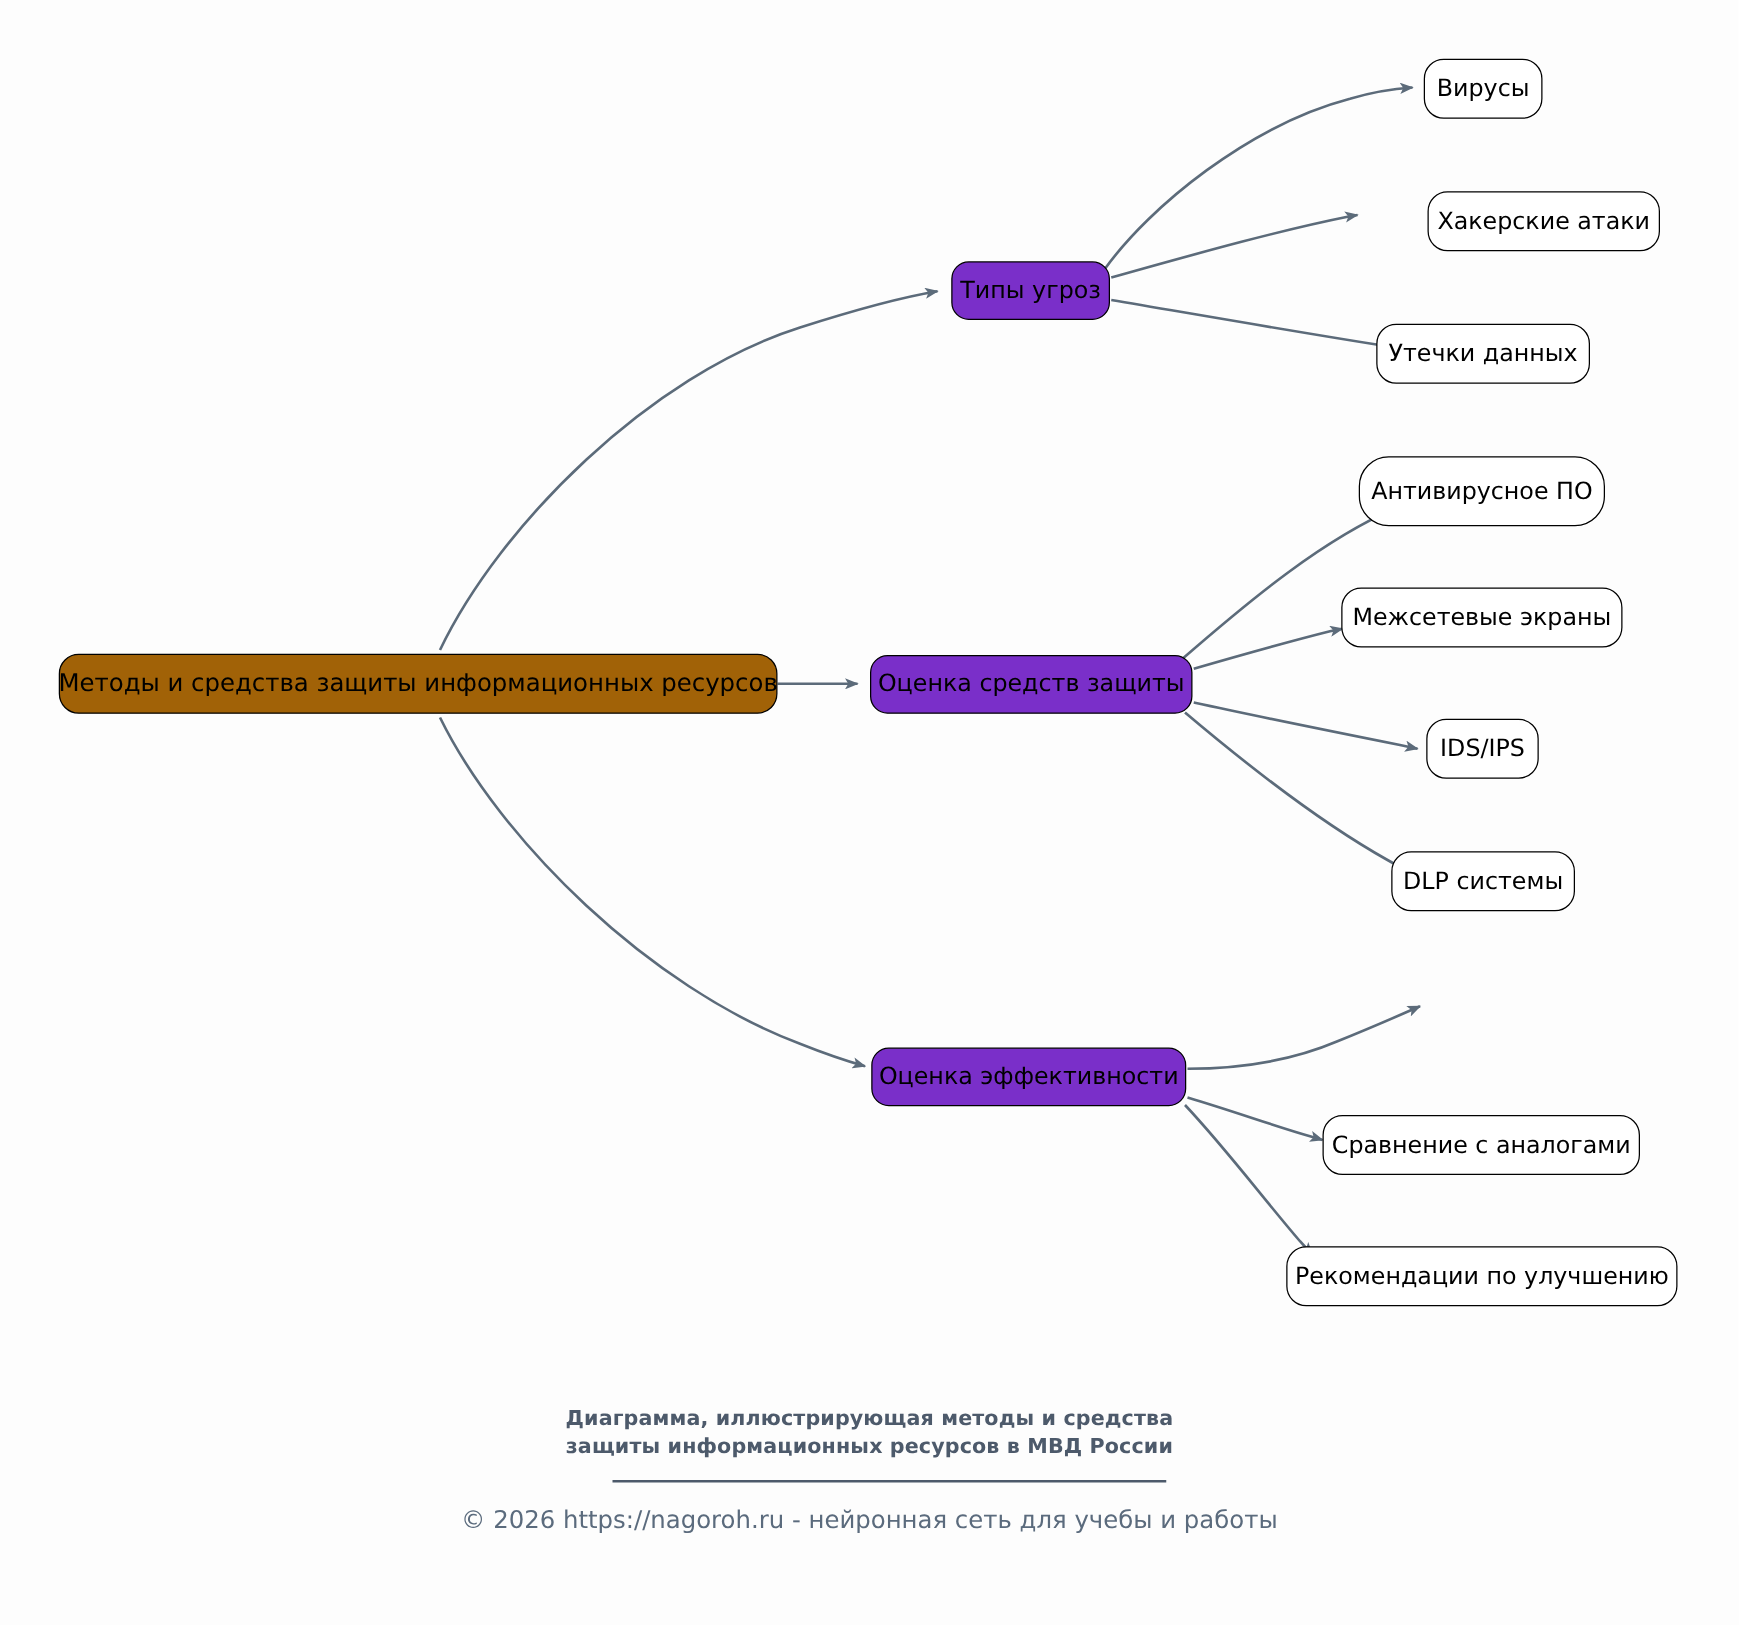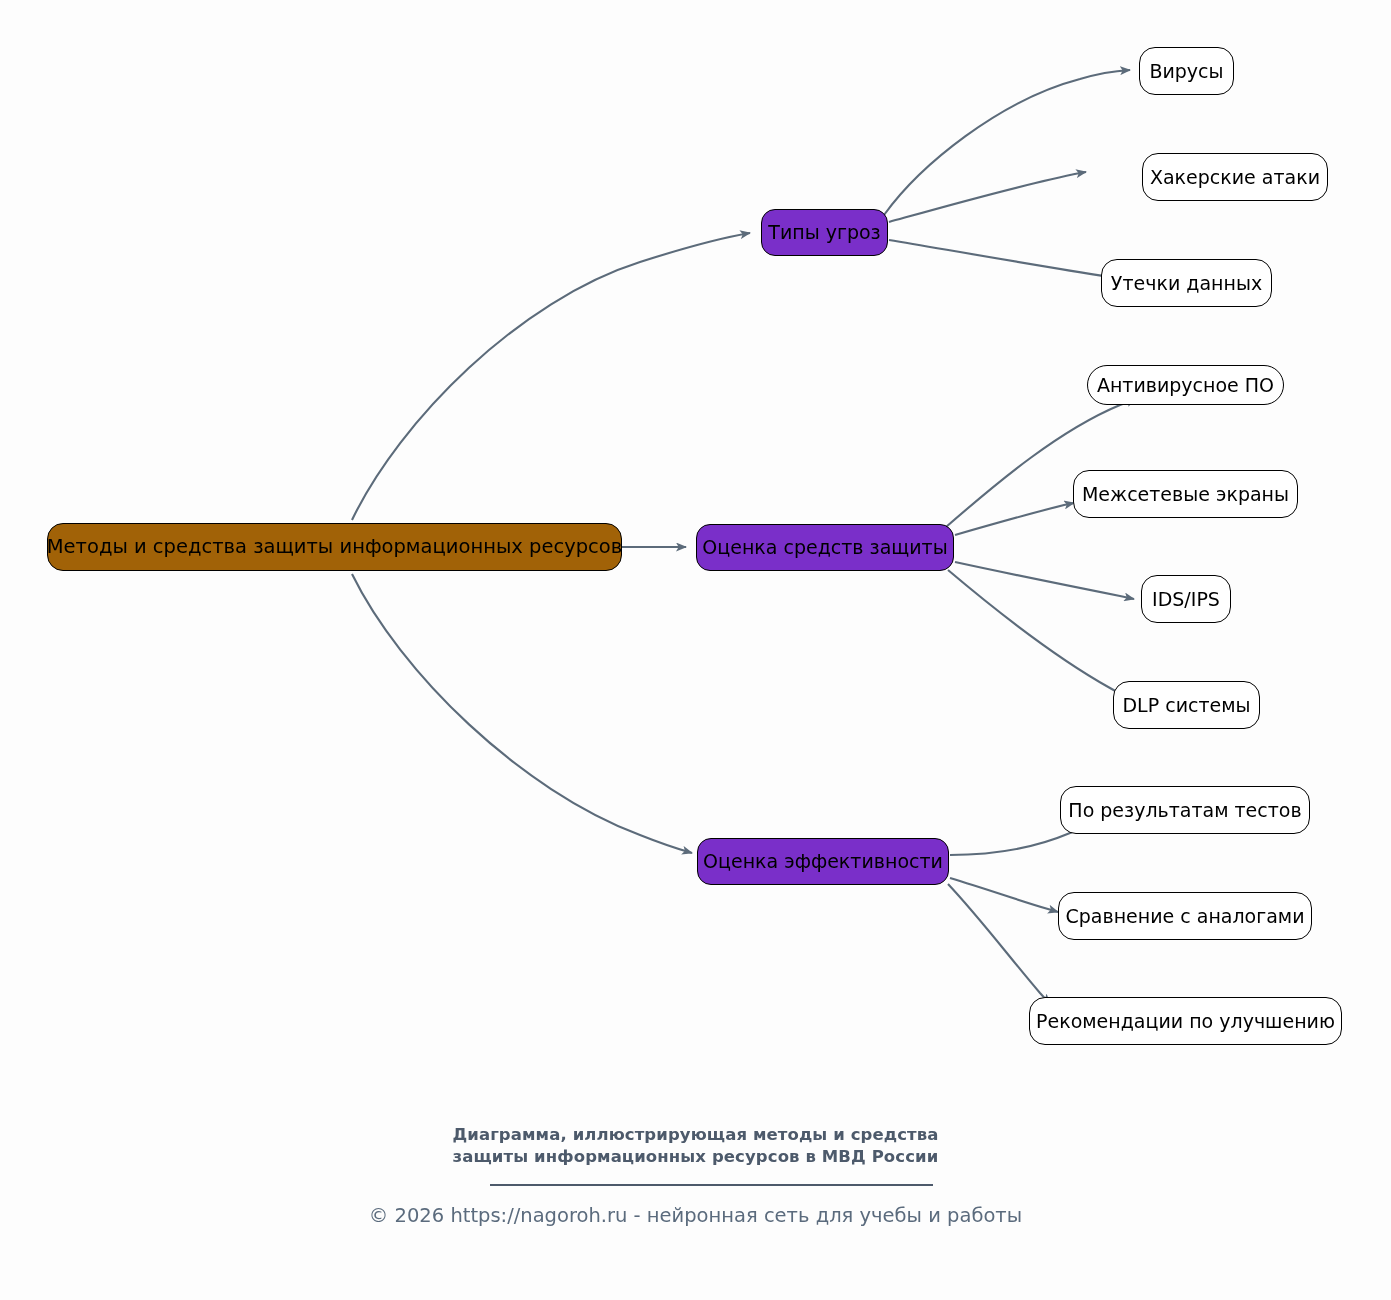--- a/index.html
+++ b/index.html
@@ -128,31 +128,30 @@
   <div class="node node-branch" style="left:761px; top:209px; width:127px; height:47px;">Типы угроз</div>
 
   <div class="node node-leaf" style="left:1139px; top:47px; width:95px; height:48px;">Вирусы</div>
 
   <div class="node node-leaf" style="left:1094px; top:153px; width:186px; height:48px;margin-left:48px;">Хакерские атаки</div>
 
   <div class="node node-leaf" style="left:1101px; top:259px; width:171px; height:48px;">Утечки данных</div>
 
   <div class="node node-branch" style="left:696px; top:524px; width:258px; height:47px;">Оценка средств защиты</div>
 
-  <div class="node node-leaf" style="left:1087px; top:365px; width:197px; height:40px;border-radius:24px;">Антивирусное ПО</div>
+  <div class="node node-leaf" style="left:1087px; top:365px; width:197px; height:56px;border-radius:24px;">Антивирусное ПО</div>
 
   <div class="node node-leaf" style="left:1073px; top:470px; width:225px; height:48px;">Межсетевые экраны</div>
 
   <div class="node node-leaf" style="left:1141px; top:575px; width:90px; height:48px;">IDS/IPS</div>
 
   <div class="node node-leaf" style="left:1113px; top:681px; width:147px; height:48px;">DLP системы</div>
 
   <div class="node node-branch" style="left:697px; top:838px; width:252px; height:47px;">Оценка эффективности</div>
 
-  <div class="node node-leaf" style="left:1060px; top:786px; width:250px; height:48px;">По результатам тестов</div>
 
   <div class="node node-leaf" style="left:1058px; top:892px; width:254px; height:48px;">Сравнение с аналогами</div>
 
   <div class="node node-leaf" style="left:1029px; top:997px; width:313px; height:48px;">Рекомендации по улучшению</div>
 
   <div id="caption">
     <span class="cap-line">Диаграмма, иллюстрирующая методы и средства</span>
     <span class="cap-line">защиты информационных ресурсов в МВД России</span>
   </div>
 

